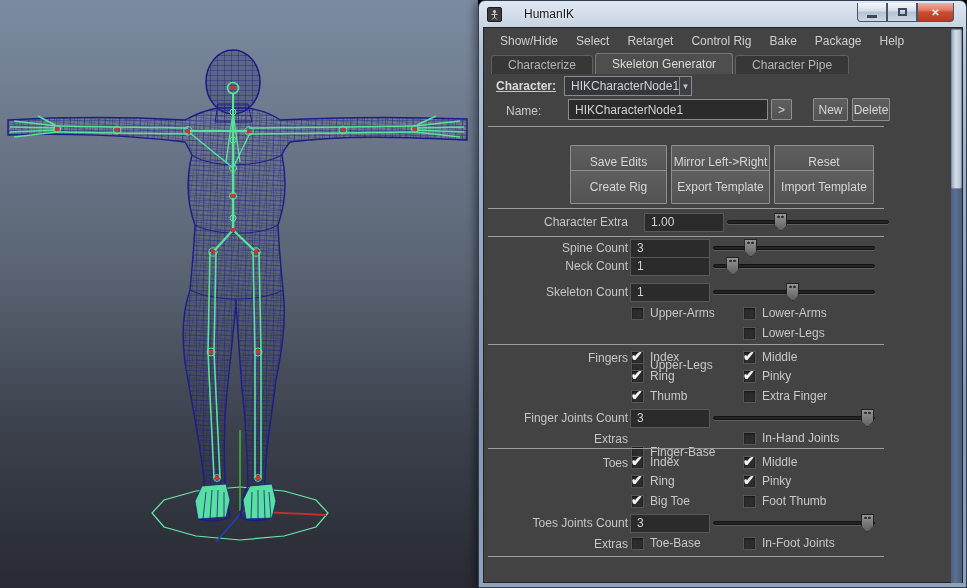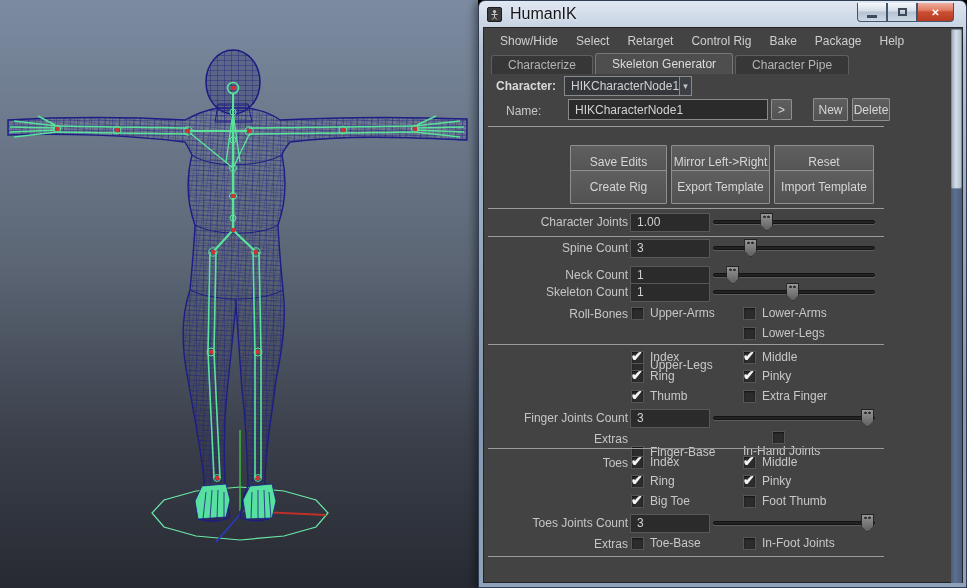--- a/index.html
+++ b/index.html
@@ -12,21 +12,21 @@
     background:linear-gradient(180deg,#7c8ba1 0%, #5b6574 45%, #3a3f4a 75%, #272a32 100%); }
   #viewport svg { display:block; }
 
   
   #hikwin { position:absolute; left:478px; top:0; width:489px; height:588px;
     background:linear-gradient(180deg,#dfe7f2 0%, #b6c4d6 8%, #9dafc5 30%, #8598b1 70%, #8ea2ba 100%);
     border:1px solid #2f3e55; border-radius:7px 7px 0 0; box-shadow:-3px 0 8px rgba(0,0,0,.45); }
   #titlebar { position:absolute; left:0; top:0; width:100%; height:26px; display:flex; align-items:center; }
   #titleicon { width:15px; height:15px; margin-left:8px; background:#3b3b3b; border:1px solid #1d1d1d; border-radius:2px;
     display:flex; align-items:center; justify-content:center; }
-  #titletext { margin-left:8px; color:#14161a; font-size:16px; text-shadow:0 0 3px rgba(255,255,255,.8); }
+  #titletext { margin-left:22px; color:#14161a; font-size:12px; text-shadow:0 0 3px rgba(255,255,255,.8); }
   #winbtns { position:absolute; right:12px; top:2px; display:flex; }
   .winbtn { width:30px; height:19px; border:1px solid #43556d; border-top:none; display:flex; align-items:center;
     justify-content:center; background:linear-gradient(180deg,#f5f8fb 0%, #d4dde8 45%, #b4c2d2 50%, #cdd8e4 100%);
     color:#3c4a5c; font-size:10px; font-weight:bold; }
   .winbtn:first-child { border-radius:0 0 0 4px; }
   .winbtn.close { width:37px; border-radius:0 0 4px 0;
     background:linear-gradient(180deg,#f0b0a0 0%, #df7b62 40%, #c94f33 50%, #b83a22 100%); color:#fff; }
   .winbtn .mingl { display:block; width:10px; height:3px; background:#3c4a5c; margin-top:8px; }
   .winbtn .maxgl { display:block; width:9px; height:8px; border:2px solid #3c4a5c; }
 
@@ -241,21 +241,21 @@
         <span class="menuitem">Package</span>
         <span class="menuitem">Help</span>
       </div>
       <div id="scrollbar">
         <div id="scrollthumb"></div>
       </div>
     </div>
 
   </div>
 
-  <div class="abs rowflex" style="left:496px; top:76px; height:20px;">
+  <div class="abs rowflex" style="left:496px; top:76px; height:20px;text-decoration:underline;">
     <span class="bold">Character:</span>
   </div>
   <div id="chardrop">
     <span id="chardropval">HIKCharacterNode1</span>
     <span id="chardroparrow">▼</span>
   </div>
 
   <div class="abs rowflex" style="left:506px; top:100px; height:21px;">
     <span>Name:</span>
   </div>
@@ -289,83 +289,83 @@
   <div class="abs btn" style="left:671px; top:170px; width:99px;">
       <span>Export Template</span>
     </div>
   <div class="abs btn" style="left:774px; top:170px; width:100px;">
       <span>Import Template</span>
     </div>
 
   <div class="sep" style="top:208px;"></div>
 
   <div class="abs rowflex" style="left:482px; top:212px;">
-    <span class="rlabel">Character Joints</span>
-    <span class="field" style="width:80px; margin-left:2px;">
+    <span class="rlabel">Character Extra</span>
+    <span class="field" style="width:80px; margin-left:16px;">
         <span>1.00</span>
       </span>
     <span class="slider">
         <span class="strack"></span>
         <span class="sthumb" style="left: 33%;"></span>
       </span>
   </div>
   <div class="sep" style="top:236px;"></div>
   <div class="abs rowflex" style="left:482px; top:238px;">
     <span class="rlabel">Spine Count</span>
     <span class="field" style="width:80px; margin-left:2px;">
         <span>3</span>
       </span>
     <span class="slider">
         <span class="strack"></span>
         <span class="sthumb" style="left: 23%;"></span>
       </span>
   </div>
-  <div class="abs rowflex" style="left:482px; top:265px;align-items:center;">
+  <div class="abs rowflex" style="left:482px; top:256px;align-items:center;">
     <span class="rlabel">Neck Count</span>
     <span class="field" style="width:80px; margin-left:2px;">
         <span>1</span>
       </span>
     <span class="slider">
         <span class="strack"></span>
         <span class="sthumb" style="left: 12%;"></span>
       </span>
   </div>
   <div class="abs rowflex" style="left:482px; top:282px;">
     <span class="rlabel">Skeleton Count</span>
     <span class="field" style="width:80px; margin-left:2px;">
         <span>1</span>
       </span>
     <span class="slider">
         <span class="strack"></span>
         <span class="sthumb" style="left: 49%;"></span>
       </span>
   </div>
 
-  <div class="abs rowflex" style="left:482px; top:305px; height:17px;">
-    <span class="rlabel">Roll-Bones</span>
-  </div>
   <span class="abs cbcell col1" style="top:306px;">
       <span class="cb"></span>
       <span>Upper-Arms</span>
     </span>
   <span class="abs cbcell col2" style="top:306px;">
       <span class="cb"></span>
       <span>Lower-Arms</span>
     </span>
   <span class="abs cbcell col1" style="top:328px;margin-top:30px;">
       <span class="cb"></span>
       <span>Upper-Legs</span>
     </span>
   <span class="abs cbcell col2" style="top:326px;align-items:center;">
       <span class="cb"></span>
       <span>Lower-Legs</span>
     </span>
 
   <div class="sep" style="top:344px;"></div>
 
+  <div class="abs rowflex" style="left:482px; top:349px; height:17px;">
+    <span class="rlabel">Fingers</span>
+  </div>
   <span class="abs cbcell col1" style="top:350px;">
       <span class="cb checked"></span>
       <span>Index</span>
     </span>
   <span class="abs cbcell col2" style="top:350px;">
       <span class="cb checked"></span>
       <span>Middle</span>
     </span>
   <span class="abs cbcell col1" style="top:369px;">
       <span class="cb checked"></span>
@@ -395,21 +395,21 @@
       </span>
   </div>
 
   <div class="abs rowflex" style="left:482px; top:430px; height:17px;">
     <span class="rlabel">Extras</span>
   </div>
   <span class="abs cbcell col1" style="top:445px;justify-content:space-between;">
       <span class="cb"></span>
       <span>Finger-Base</span>
     </span>
-  <span class="abs cbcell col2" style="top:431px;flex-direction:column;">
+  <span class="abs cbcell col2" style="top:431px;">
       <span class="cb"></span>
       <span>In-Hand Joints</span>
     </span>
 
   <div class="sep" style="top:448px;"></div>
 
   <div class="abs rowflex" style="left:482px; top:454px; height:17px;">
     <span class="rlabel">Toes</span>
   </div>
   <span class="abs cbcell col1" style="top:455px;">

